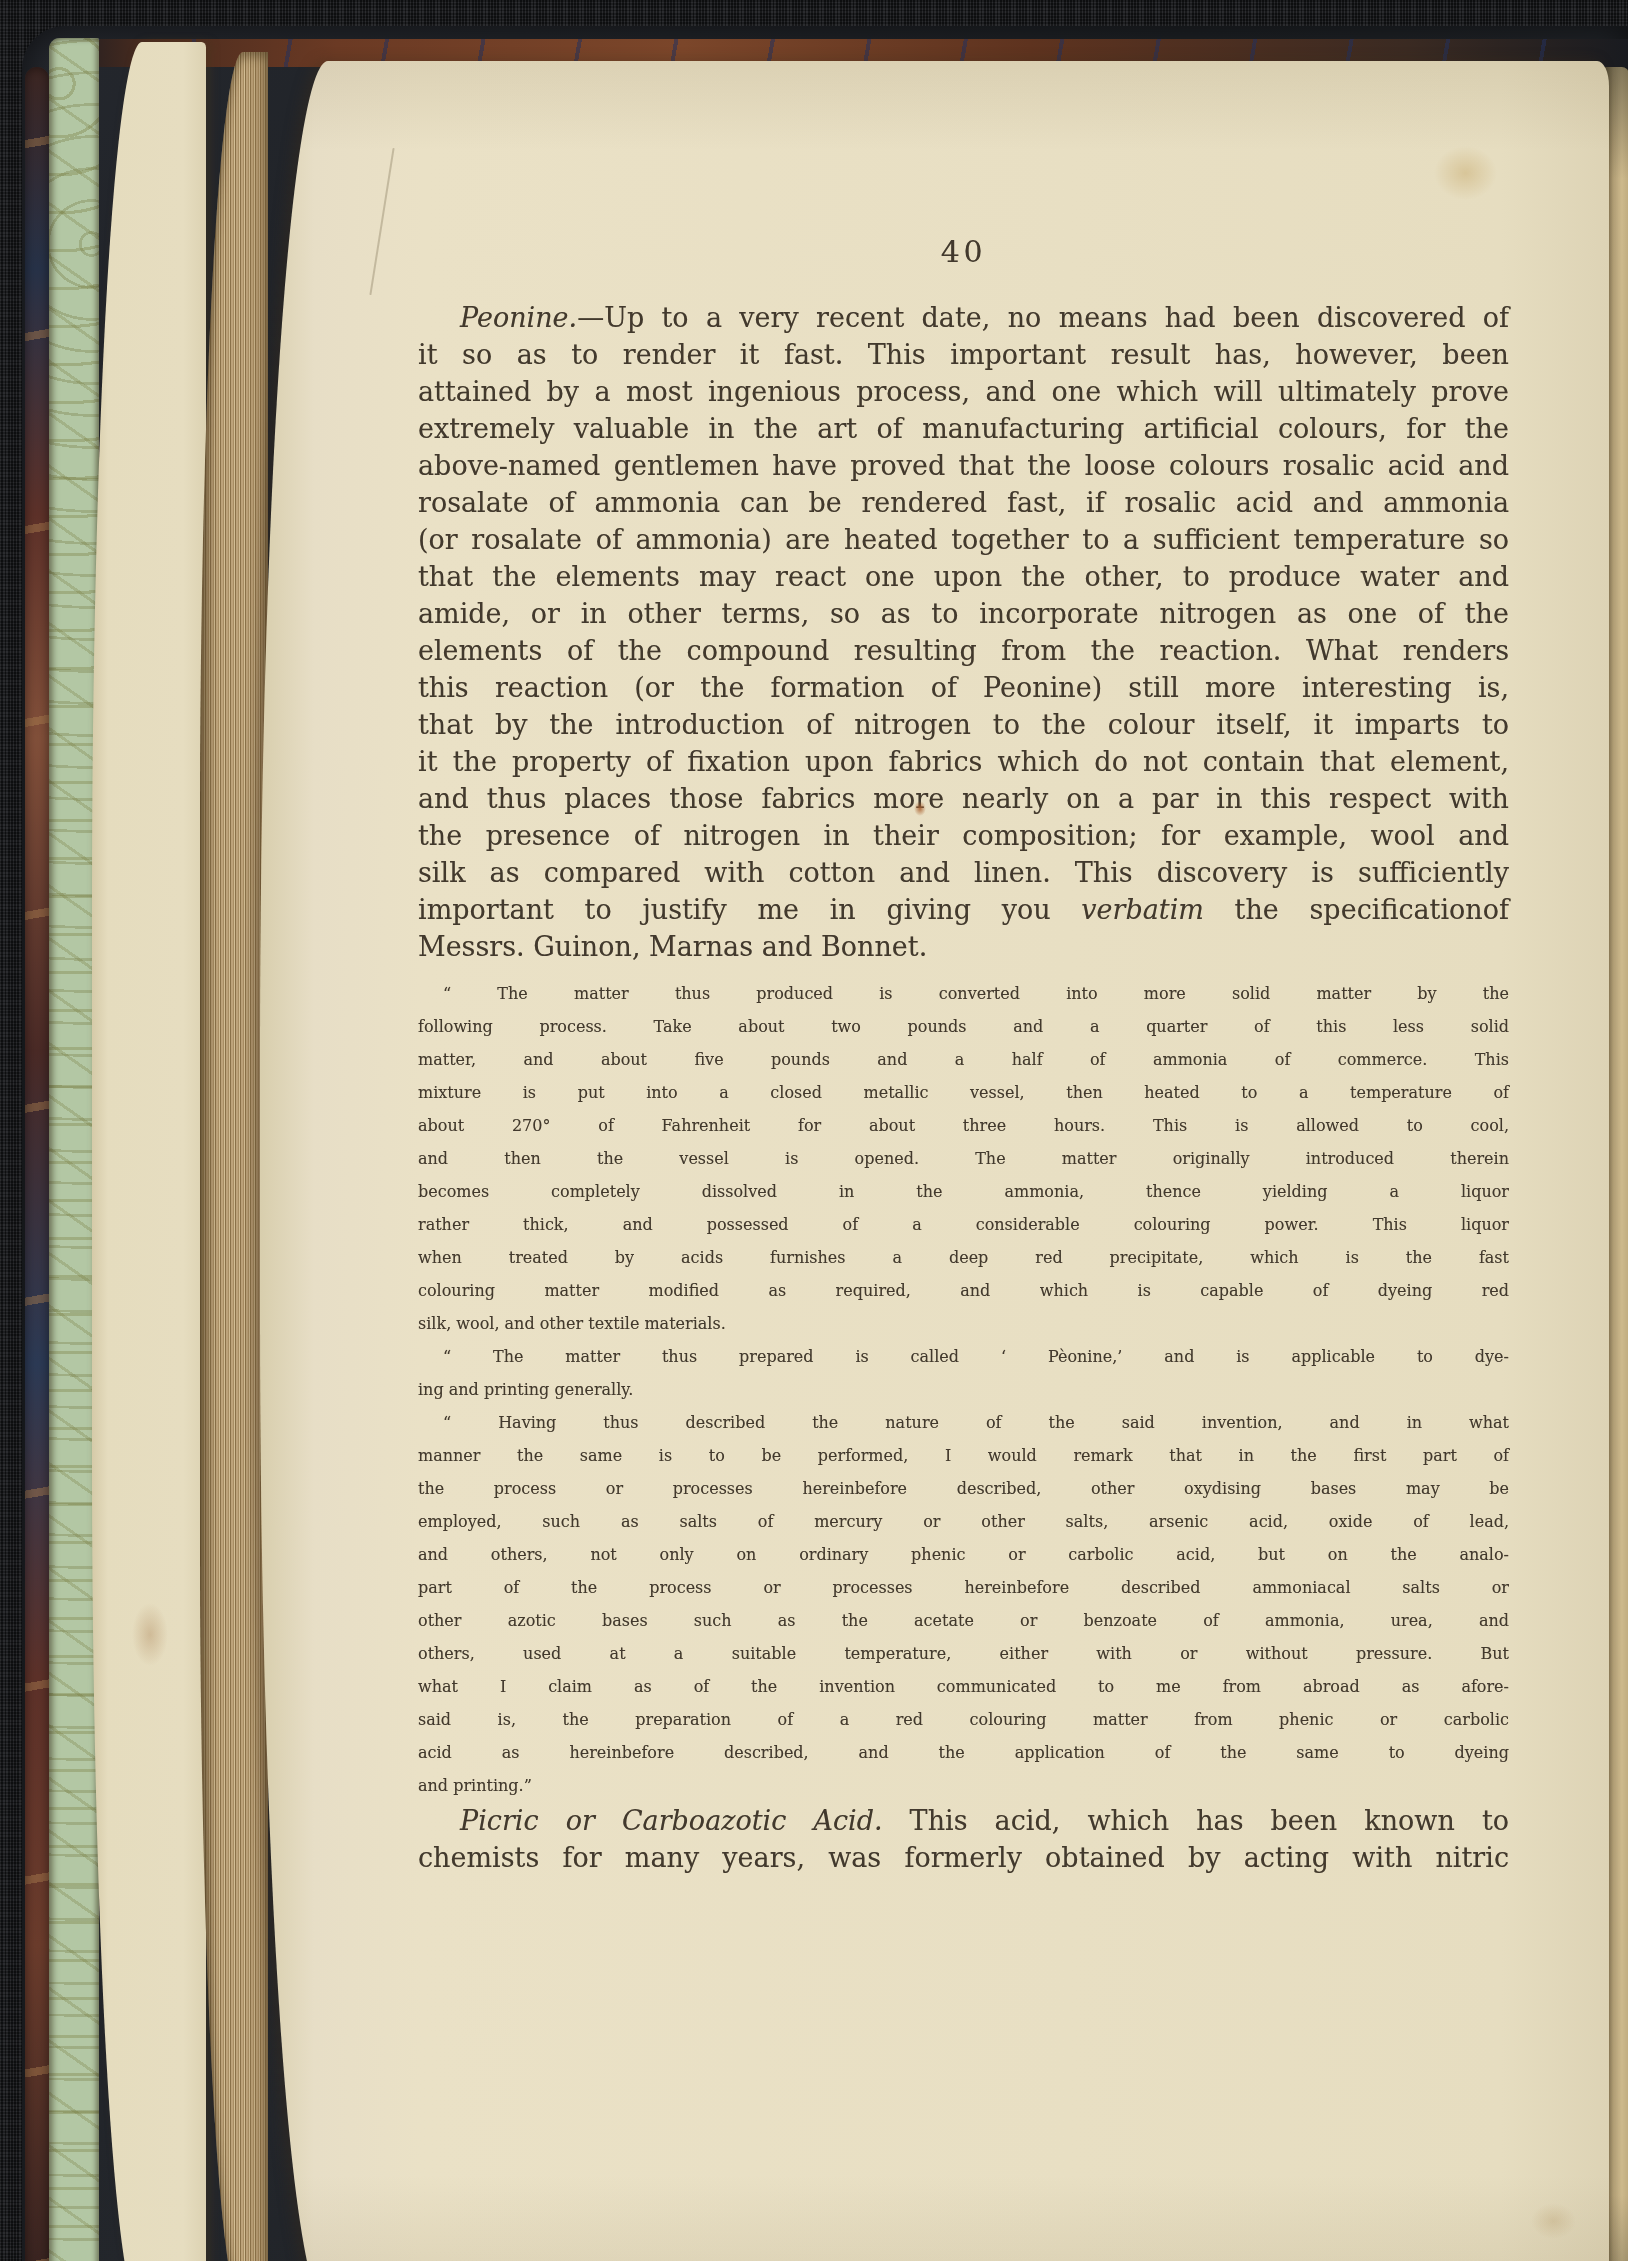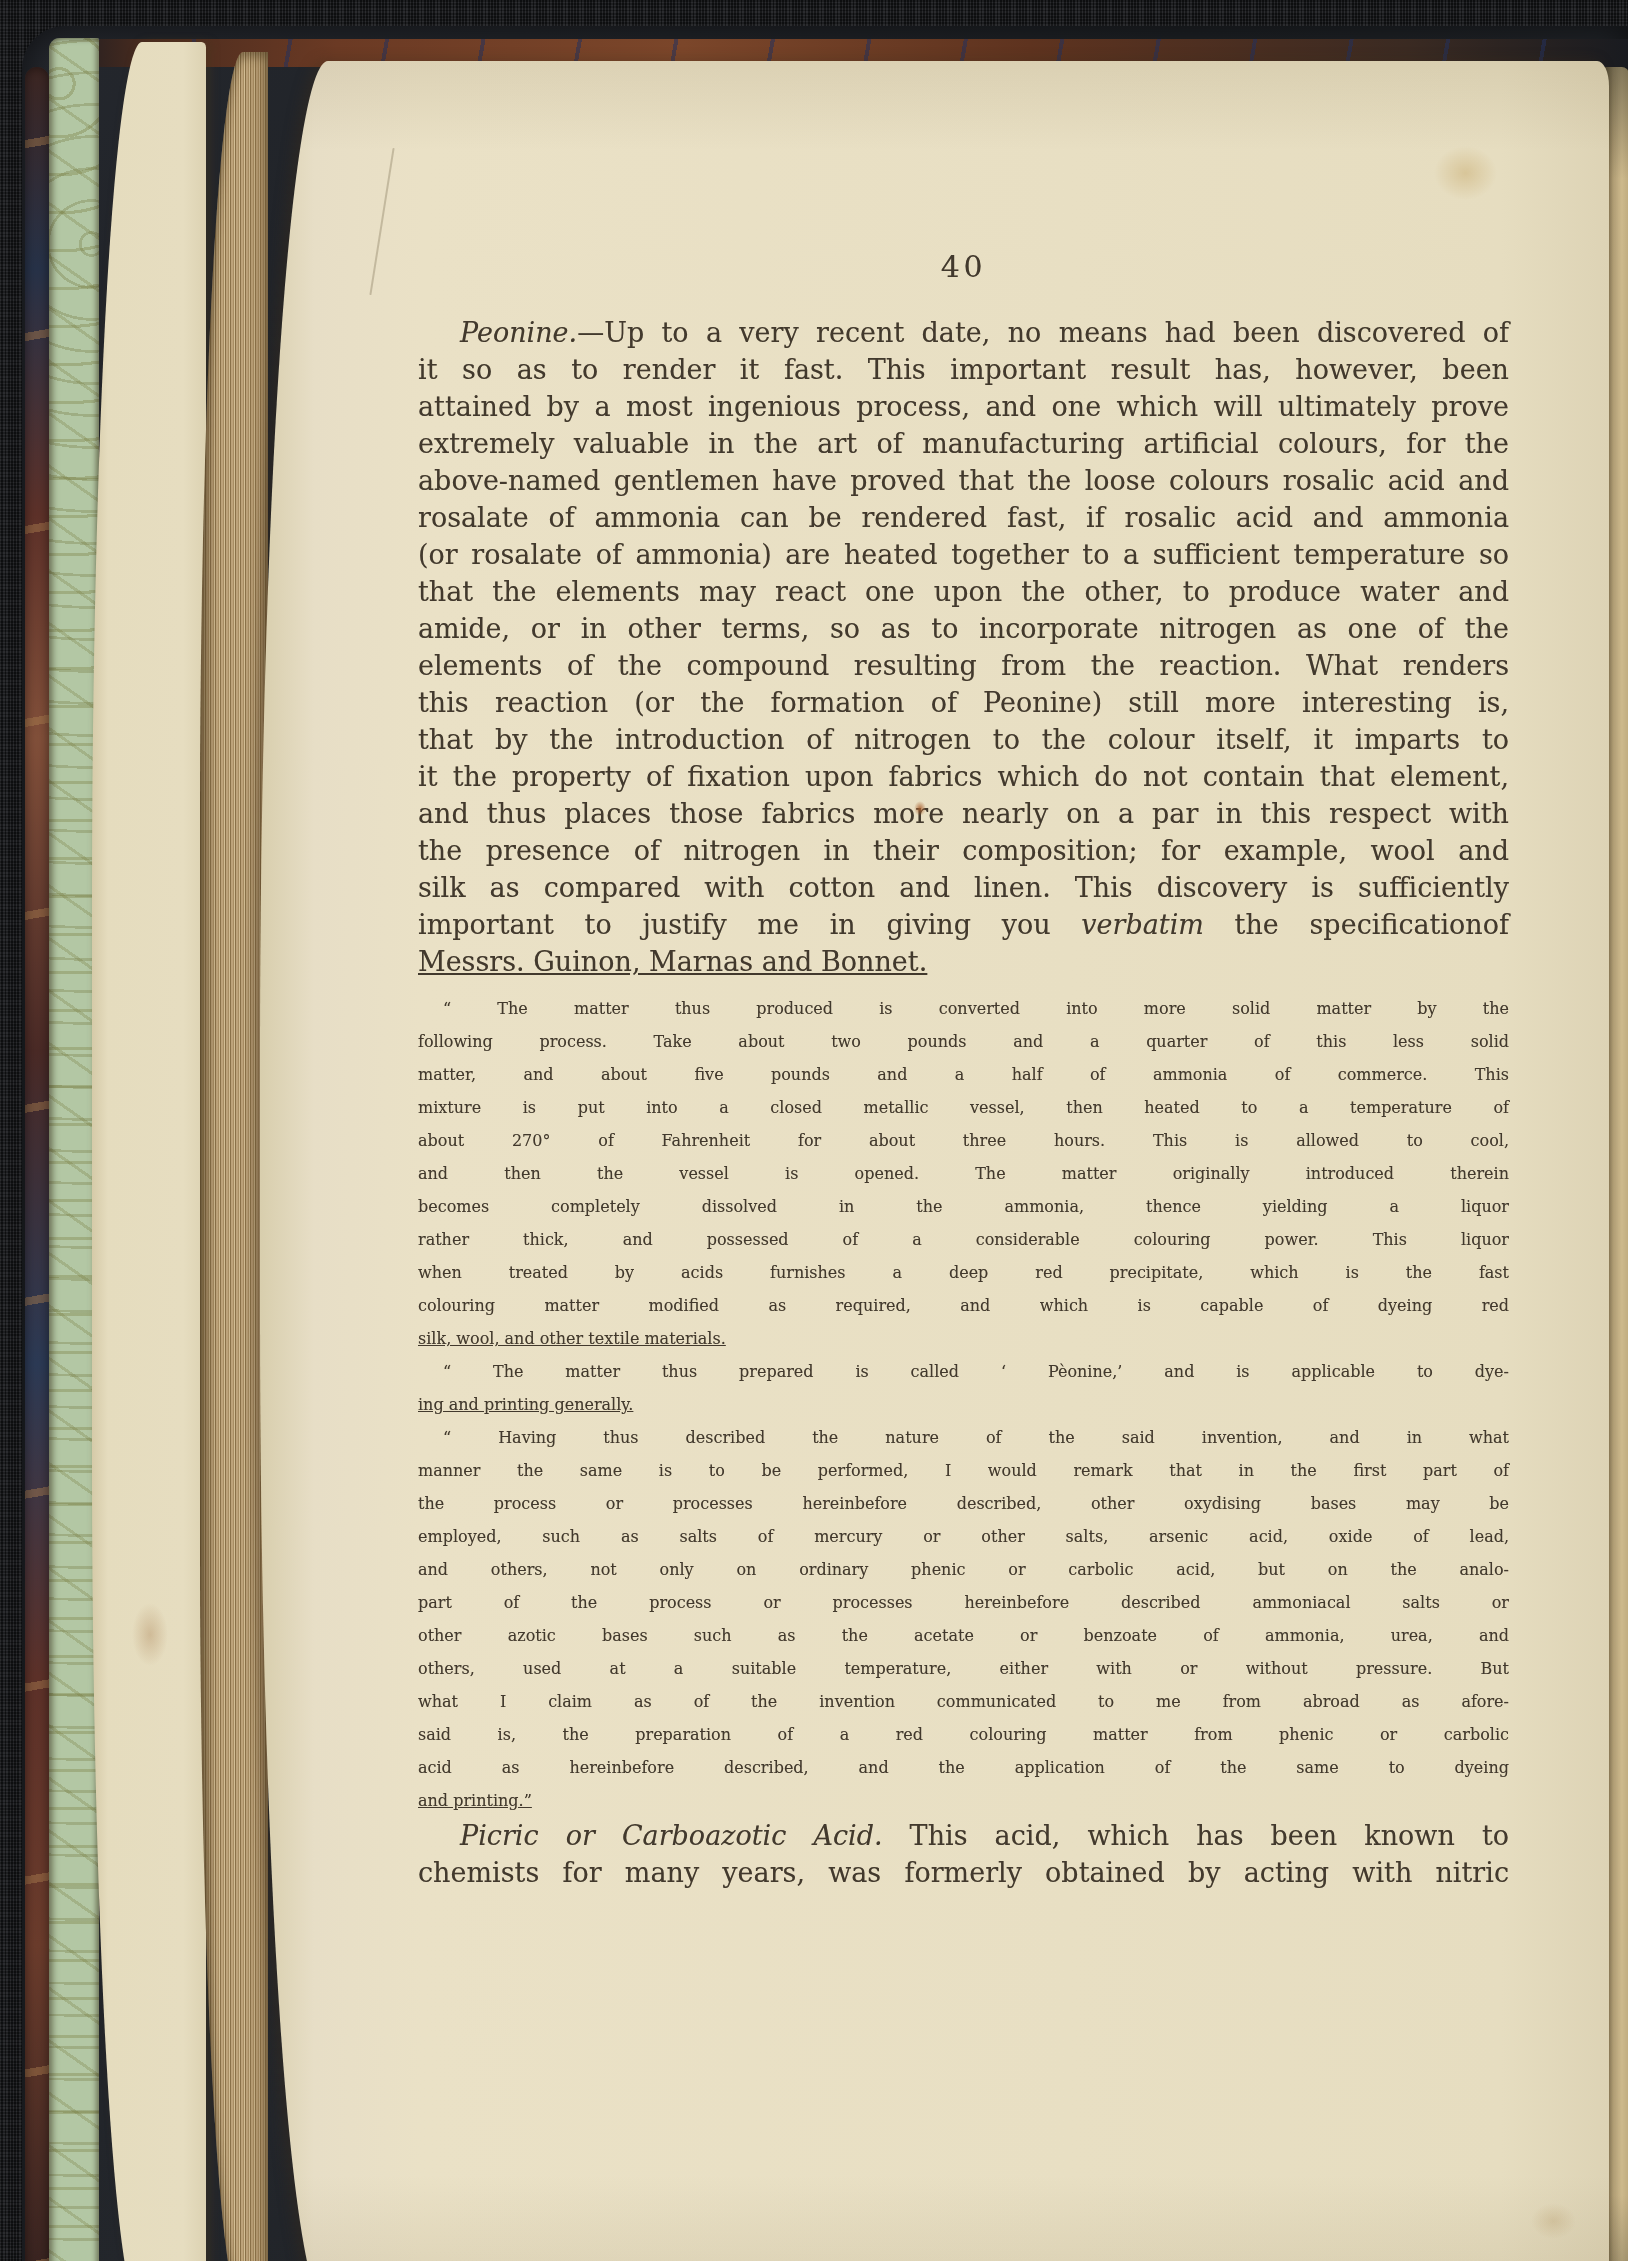--- a/index.html
+++ b/index.html
@@ -86,31 +86,31 @@
     border-radius: 68px 11.8px 11.8px 68px / 995px 25px 25px 995px;
     background-image:
       linear-gradient(180deg, rgba(120,100,60,.12) 0%, rgba(0,0,0,0) 4%, rgba(0,0,0,0) 94%, rgba(120,100,60,.14) 100%),
       linear-gradient(90deg, #d8cead 0%, #e7dec6 4%, #eae1c6 12%, #e8dfc3 60%, #e6ddc0 92%, #ddd3b5 100%);
     box-shadow: -5.4px 0 12.7px rgba(60,45,25,.38);
     z-index: 7;
   }
 
   
   .text {
-    position: absolute; left: 158px; top: 190px; width: 1091px;
+    position: absolute; left: 158px; top: 175px; width: 1091px;
     color: #42392d;
     text-shadow: 0 0 0.5px rgba(70,60,40,.35);
   }
   .pageno {
     text-align: center; font-size: 30px; letter-spacing: 3.6px;
     line-height: 32px; margin-bottom: 31px;
   }
   .para { text-justify: inter-word; }
   .para .line { text-align: justify; text-align-last: justify; }
-  .para .line.last { text-align-last: left; text-decoration: underline; }
+  .para .line.last { text-align-last: left; }
   .para.body { font-size: 27px; line-height: 37px; }
   .para.body .line.first { text-indent: 42px; }
   .para.quote { font-size: 16px; line-height: 33px; }
   .para.quote .line.first { text-indent: 25px; }
   .para.q1 { margin-top: 11.8px; }
   .para.last-para { }
 
   
   .crease {
     position: absolute; left: 381px; top: 147px; width: 1.8px; height: 149px;

